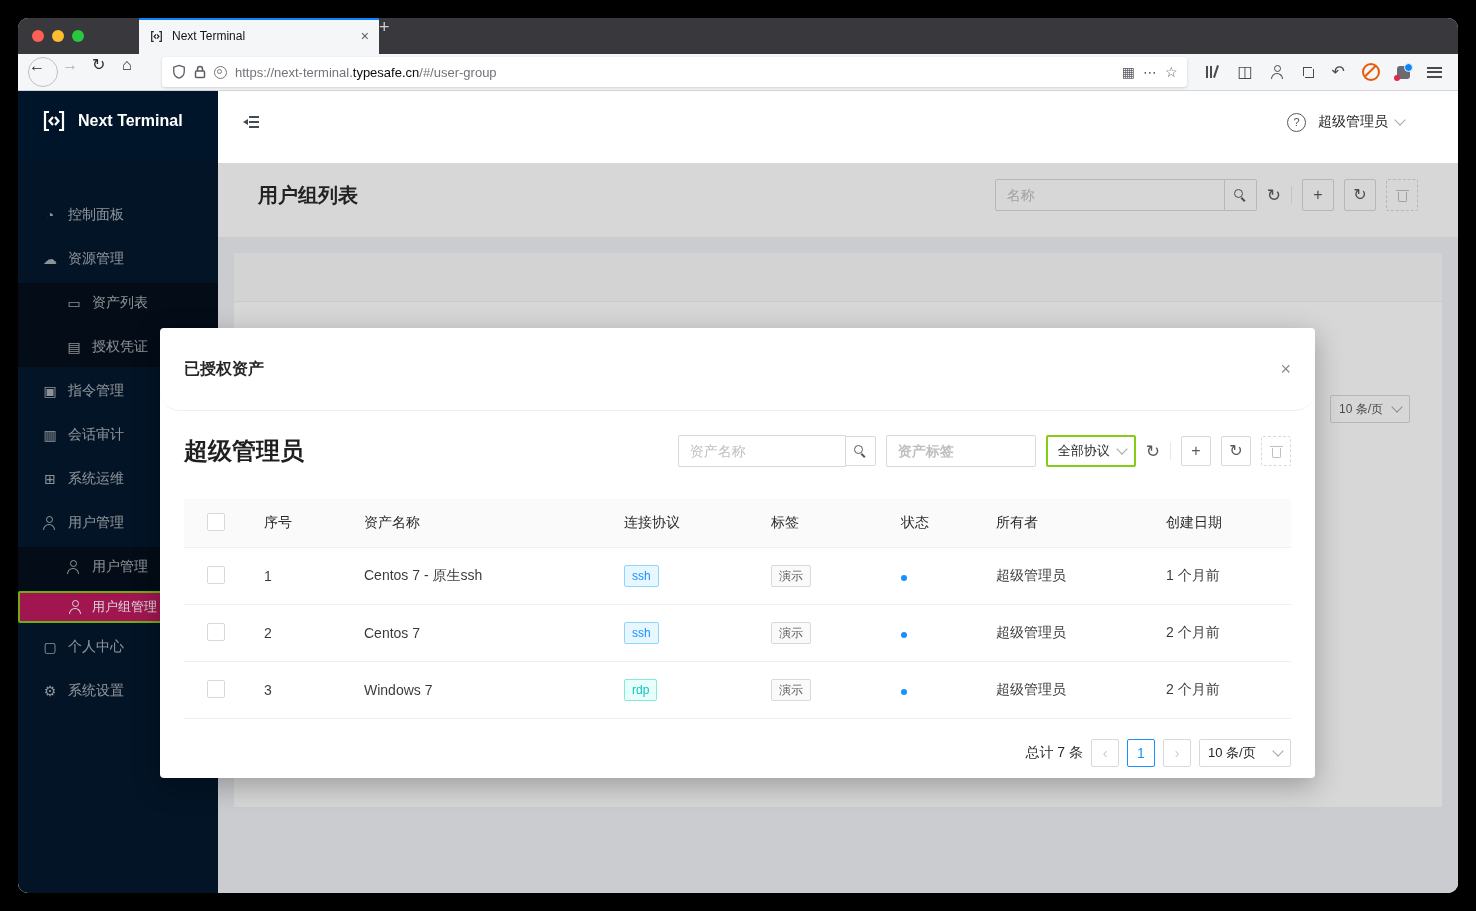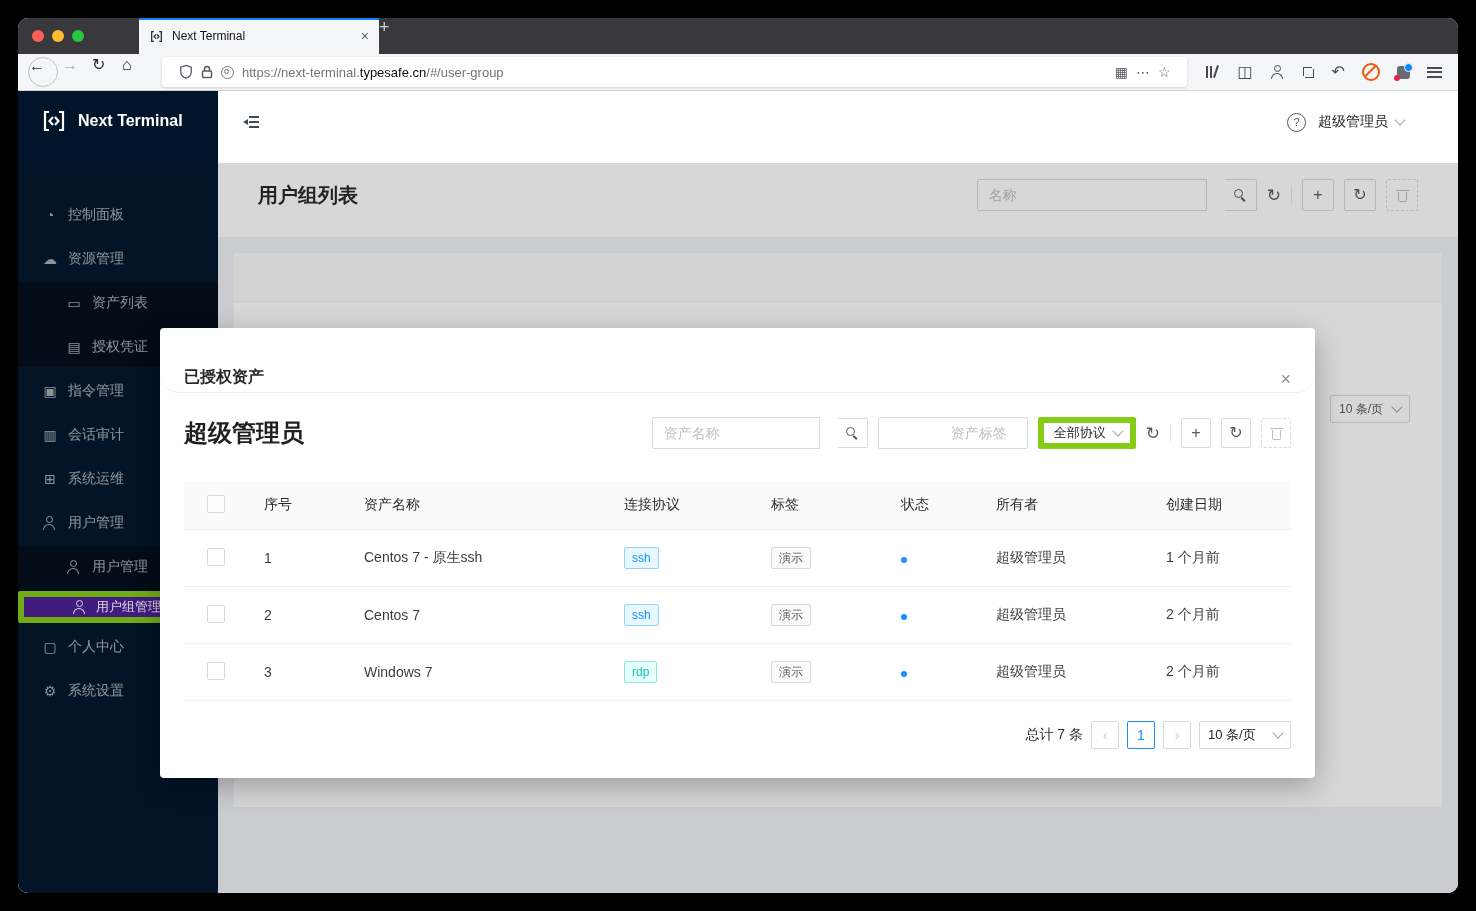--- a/index.html
+++ b/index.html
@@ -13,21 +13,21 @@
   .tl.r{background:#ff5f57;} .tl.y{background:#febc2e;} .tl.g{background:#28c840;}
   .tab{width:220px;display:flex;align-items:center;gap:8px;padding:0 10px;background:#f5f6f7;box-shadow:inset 0 2px 0 #0a84ff;margin-left:15px;}
   .tab-title{flex:1;font-size:12px;color:#15141a;white-space:nowrap;overflow:hidden;}
   .tab-close{font-size:14px;color:#5b5b66;line-height:1;}
   .newtab{width:34px;display:flex;align-items:center;justify-content:center;color:#cfcfd2;font-size:18px;}
 
   .navbar{height:36px;background:#f5f6f7;border-bottom:1px solid #d4d4d8;display:flex;align-items:center;padding:0 10px;}
   .navbtn{width:30px;height:30px;display:flex;align-items:center;justify-content:center;font-size:16px;color:#2a2a2e;flex:0 0 auto;}
   .navbtn.circle{border:1px solid #c0c0c6;border-radius:50%;width:28px;height:28px;margin-right:4px;}
   .navbtn.disabled{color:#b1b1b3;}
-  .urlbar{flex:1;height:30px;margin:0 10px;background:#fff;border-radius:3px;box-shadow:0 1px 3px rgba(0,0,0,.15);display:flex;align-items:center;padding:0 17px;gap:8px;min-width:0;}
+  .urlbar{flex:1;height:30px;margin:0 10px;background:#fff;border-radius:3px;box-shadow:0 1px 3px rgba(0,0,0,.15);display:flex;align-items:center;padding:0 10px;gap:8px;min-width:0;}
   .urltext{font-size:13px;white-space:nowrap;overflow:hidden;}
   .urltext .dim{color:#73737a;} .urltext .dom{color:#0c0c0d;}
   .url-spacer{flex:1;}
   .ubicon{color:#5b5b66;font-size:14px;flex:0 0 auto;}
   .rcluster{display:flex;align-items:center;gap:17px;padding:0 6px 0 8px;}
   .rcluster .g{color:#4a4a4f;font-size:16px;}
 
   .g{display:inline-block;line-height:1;}
 
   
@@ -64,60 +64,60 @@
   
   .app{display:flex;height:803px;position:relative;background:#f0f2f5;}
   .sidebar{width:200px;flex:0 0 auto;background:#001529;color:rgba(255,255,255,.65);}
   .logo-row{height:60px;display:flex;align-items:center;gap:10px;padding-left:22px;}
   .logo-text{color:#fff;font-size:16px;font-weight:bold;white-space:nowrap;}
   .menu{padding-top:40px;}
   .mi{height:40px;margin:4px 0;display:flex;align-items:center;gap:10px;padding-left:24px;font-size:14px;cursor:default;}
   .mi .mic{width:16px;text-align:center;font-size:14px;flex:0 0 auto;}
   .mi.sub{padding-left:48px;}
   .submenu{background:#000c17;}
-  .mi.sel{background:#4c1d95;color:#fff;}
+  .mi.sel{background:#be185d;color:#fff;}
 
   .main{flex:1;display:flex;flex-direction:column;min-width:0;}
   .app-header{height:62px;background:#fff;display:flex;align-items:center;padding:0 54px 0 25px;gap:12px;}
   .hdr-spacer{flex:1;}
   .user-menu{display:flex;align-items:center;gap:8px;font-size:14px;color:#262626;}
   .page-header{height:84px;background:#fff;display:flex;align-items:center;padding:0 40px;}
   .page-title{font-size:20px;font-weight:600;color:#262626;}
   .ph-toolbar{margin-left:auto;display:flex;align-items:center;gap:10px;}
   .inp{height:32px;border:1px solid #d9d9d9;border-radius:2px 0 0 2px;padding:0 11px;font-size:14px;color:#262626;outline:none;box-sizing:border-box;background:#fff;}
   .inp::placeholder{color:#bfbfbf;}
-  .sg{display:flex;align-items:center;gap:18px;}
+  .sg{display:flex;align-items:center;}
   .sg .btn-search{width:32px;height:32px;border:1px solid #d9d9d9;border-left:none;border-radius:0 2px 2px 0;background:#fff;display:flex;align-items:center;justify-content:center;color:#595959;box-sizing:border-box;}
   .iconbtn{color:#595959;font-size:17px;display:flex;align-items:center;justify-content:center;}
   .vdiv{width:1px;height:18px;background:#e8e8e8;}
   .sq{width:32px;height:32px;border:1px solid #d9d9d9;border-radius:2px;background:#fff;display:flex;align-items:center;justify-content:center;color:#595959;font-size:16px;box-sizing:border-box;}
   .sq.dashed{border-style:dashed;color:#bfbfbf;}
 
   .content{height:570px;padding:16px 16px 0;box-sizing:content-box;}
   .card{background:#fff;height:554px;position:relative;}
   .thead-band{height:48px;background:#fafafa;border-bottom:1px solid #f0f0f0;}
   .mini-select{position:absolute;top:142px;right:32px;width:80px;height:28px;border:1px solid #d9d9d9;border-radius:2px;background:#fff;display:flex;align-items:center;justify-content:space-between;padding:0 8px;font-size:12px;color:#595959;box-sizing:border-box;}
   .app-footer{height:87px;display:flex;align-items:center;justify-content:center;font-size:14px;color:#595959;}
 
   .mask{position:absolute;left:0;top:72px;right:0;bottom:0;background:rgba(18,20,26,.17);z-index:5;}
 
   
   .modal{position:absolute;left:142px;top:237px;width:1155px;height:450px;background:#fff;border-radius:4px;box-shadow:0 8px 28px rgba(0,0,0,.28);z-index:10;}
-  .m-head{height:56px;display:flex;align-items:flex-end;padding:4px 24px;border-bottom:1px solid #f0f0f0;border-radius:20px;}
+  .m-head{height:56px;display:flex;align-items:center;padding:13px 24px;border-bottom:1px solid #f0f0f0;border-radius:20px;}
   .m-title{font-size:16px;font-weight:600;color:#262626;}
   .m-close{margin-left:auto;font-size:18px;color:#8c8c8c;}
   .m-body{padding:24px;}
   .m-toolbar{display:flex;align-items:center;}
   .m-heading{margin:0;font-size:24px;font-weight:600;color:#1f1f1f;white-space:nowrap;}
   .filters{margin-left:auto;display:flex;align-items:center;gap:10px;}
   .filters .inp{width:168px;}
-  .filters .inp.tagin{width:150px;border-radius:2px;text-align:right;padding-right:20px;}
+  .filters .inp.tagin{width:150px;border-radius:2px;text-align:left;padding-right:20px;font-weight:bold;}
   .filters .btn-search{width:30px;height:30px;}
   .filters .sq{width:30px;height:30px;}
-  .sel{height:32px;border:6px solid #84cc16;border-radius:2px;background:#fff;display:flex;align-items:center;gap:8px;padding:0 8px 0 10px;font-size:13px;color:#262626;box-sizing:border-box;}
+  .sel{height:32px;border:2px solid #84cc16;border-radius:2px;background:#fff;display:flex;align-items:center;gap:8px;padding:0 8px 0 10px;font-size:13px;color:#262626;box-sizing:border-box;}
   .sel .lbl{white-space:nowrap;}
 
   table.grid{width:100%;border-collapse:collapse;margin-top:32px;}
   table.grid th{height:48px;background:#fafafa;border-bottom:1px solid #f0f0f0;text-align:left;padding:0 16px;font-size:14px;font-weight:500;color:rgba(0,0,0,.85);}
   table.grid td{height:56px;border-bottom:1px solid #f0f0f0;padding:0 16px;font-size:14px;color:rgba(0,0,0,.78);}
   table.grid th.ck,table.grid td.ck{padding:0;text-align:center;}
   .tag{display:inline-block;padding:0 7px;line-height:20px;font-size:12px;border-radius:2px;border:1px solid #d9d9d9;background:#fafafa;color:#595959;}
   .tag.ssh{color:#1890ff;background:#e6f7ff;border-color:#91d5ff;}
   .tag.rdp{color:#13c2c2;background:#e6fffb;border-color:#87e8de;}
 

